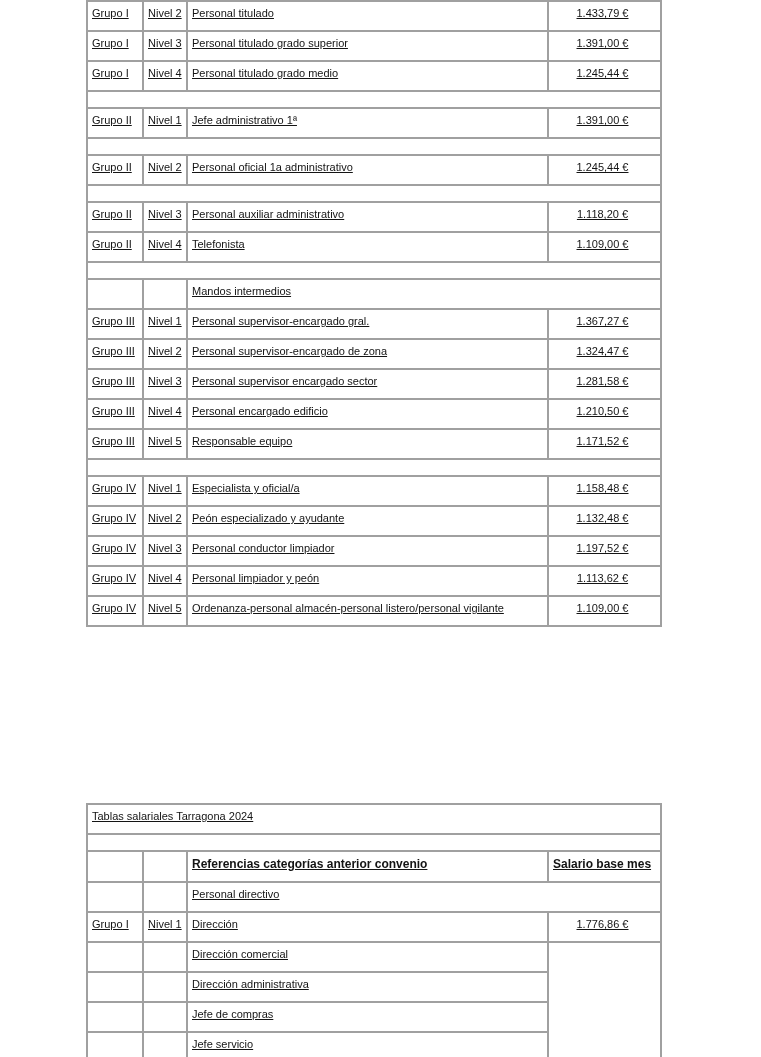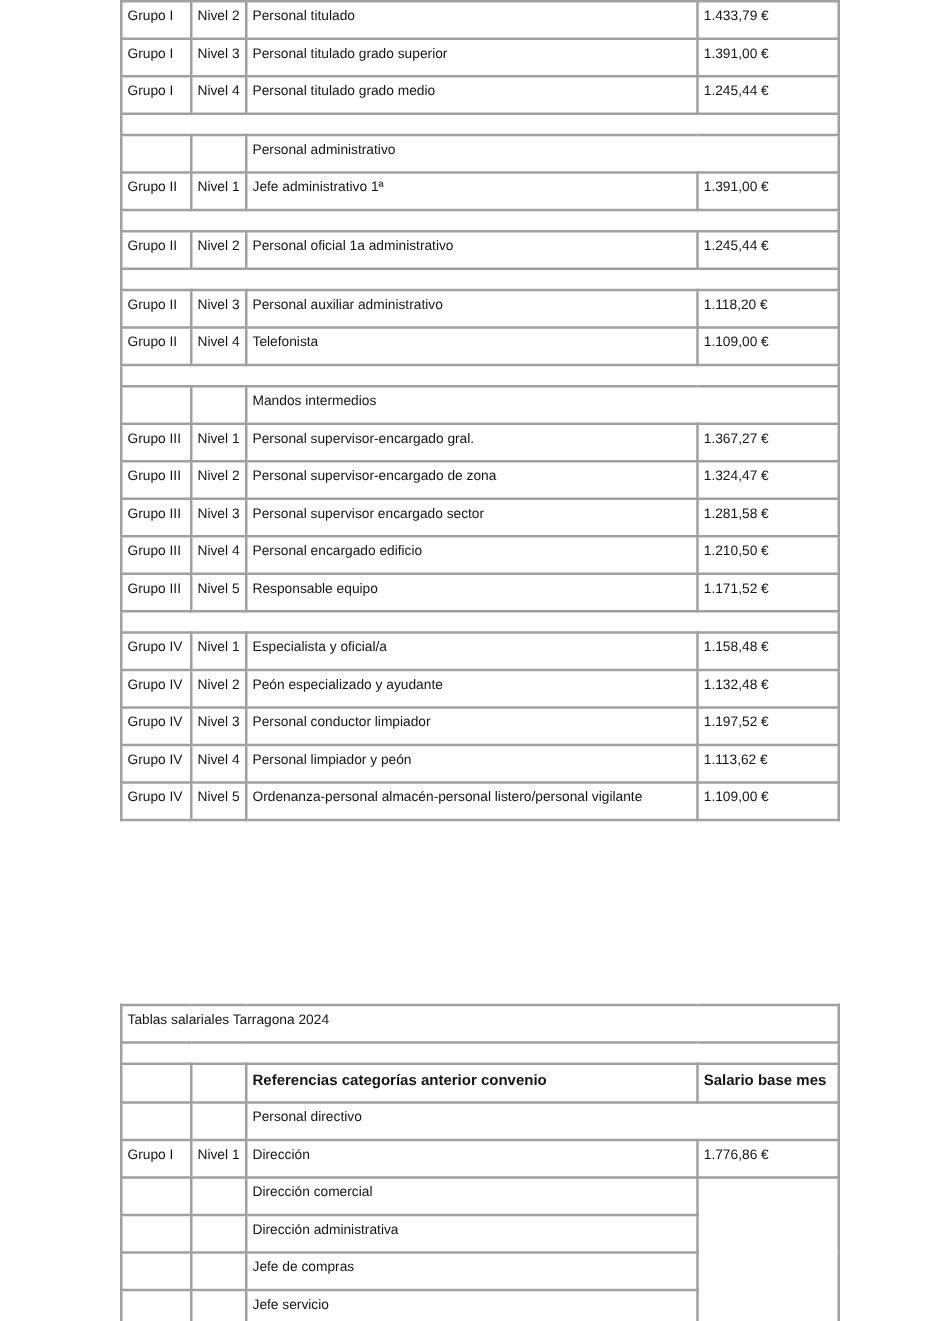--- a/index.html
+++ b/index.html
@@ -1,32 +1,32 @@
 <!DOCTYPE html>
 <html><head>
 <meta charset="utf-8">
 <style>
   html,body{margin:0;padding:0;background:#ffffff;}
   .page{position:relative;width:761px;height:1057px;background:#ffffff;overflow:hidden;
         font-family:"Liberation Sans","DejaVu Sans",sans-serif;color:#141414;}
-  table.sal{position:absolute;left:96px;border-collapse:collapse;table-layout:fixed;
-        width:574px;font-size:11px;color:#141414;}
+  table.sal{position:absolute;left:86px;border-collapse:collapse;table-layout:fixed;
+        width:574px;font-size:11px;color:#141414;text-decoration:underline;}
   #t1{top:0;}
   #t2{top:803px;}
   col.c-group{width:56px;}
   col.c-level{width:44px;}
   col.c-desc{width:361px;}
   col.c-sal{width:113px;}
   td{border:2px solid #a0a0a0;padding:5px 3px 2px 4px;vertical-align:top;
      white-space:nowrap;overflow:hidden;}
   tr.r{height:30px;}
   tr.e{height:17px;}
   tr.hdr{height:31px;}
   tr.title{height:30px;}
-  td.amount{text-align:left;padding-right:8px;}
+  td.amount{text-align:center;padding-right:8px;}
   td.b{font-weight:bold;font-size:12px;}
 </style>
 </head>
 <body>
 
 <div class="page">
 
   <table id="t1" class="sal">
     <colgroup>
       <col class="c-group">
@@ -48,25 +48,20 @@
           <td class="amount">1.391,00 €</td>
         </tr>
         <tr class="r">
           <td>Grupo I</td>
           <td>Nivel 4</td>
           <td>Personal titulado grado medio</td>
           <td class="amount">1.245,44 €</td>
         </tr>
         <tr class="e">
           <td colspan="4"></td>
-        </tr>
-        <tr class="r">
-          <td></td>
-          <td></td>
-          <td colspan="2">Personal administrativo</td>
         </tr>
         <tr class="r">
           <td>Grupo II</td>
           <td>Nivel 1</td>
           <td>Jefe administrativo 1ª</td>
           <td class="amount">1.391,00 €</td>
         </tr>
         <tr class="e">
           <td colspan="4"></td>
         </tr>

